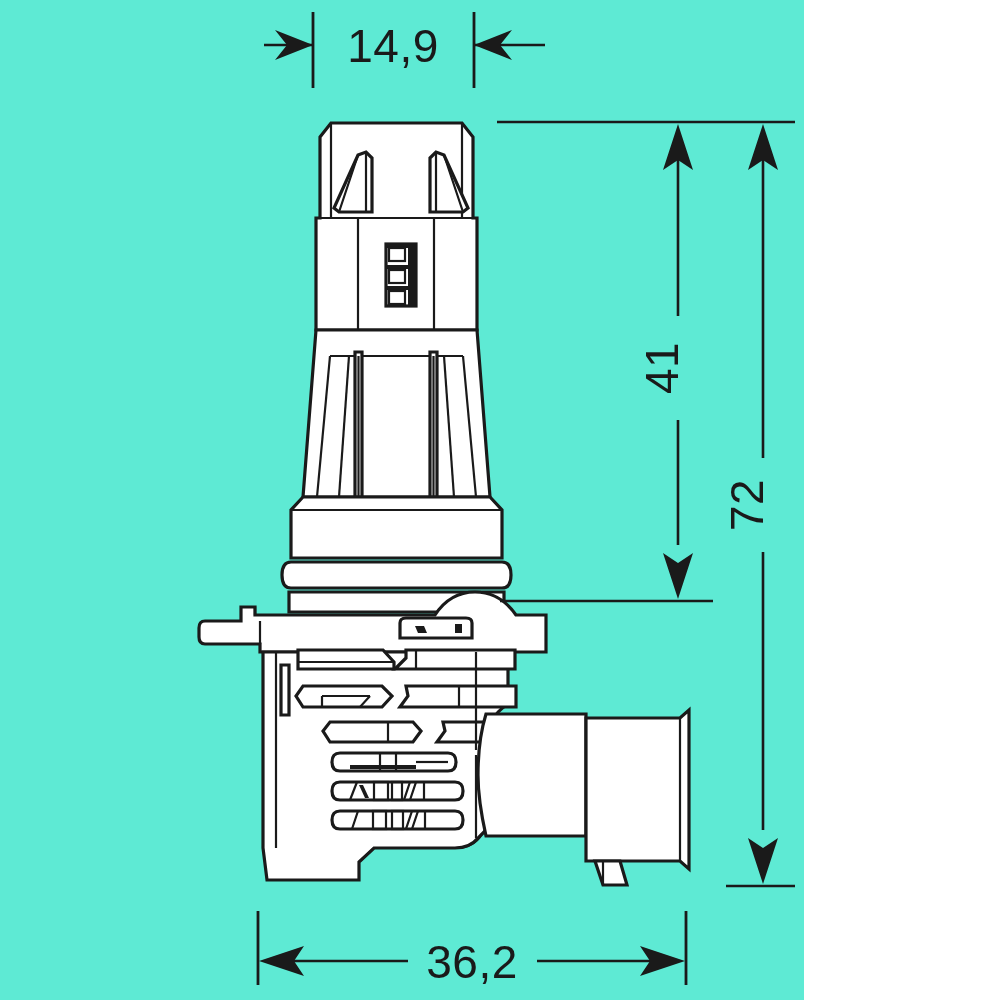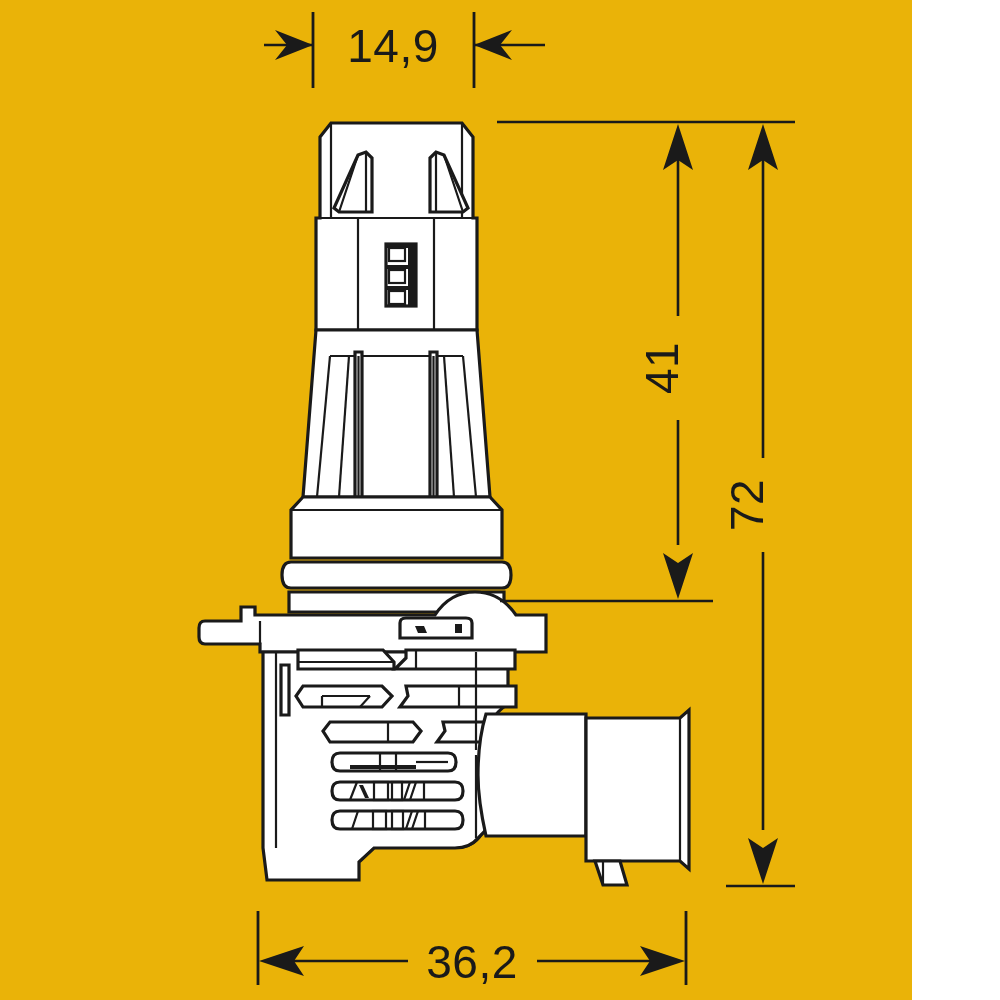--- a/index.html
+++ b/index.html
@@ -6,23 +6,23 @@
   html, body {
     margin: 0;
     padding: 0;
     background: #ffffff;
   }
   body {
     font-family: "Liberation Sans", sans-serif;
   }
   #drawing-root {
     position: relative;
-    width: 912px;
+    width: 804px;
     height: 1000px;
-    background: #eab308;
+    background: #5eead4;
     overflow: hidden;
   }
   svg#tech-drawing {
     display: block;
     width: 1000px;
     height: 1000px;
   }
   .outline {
     fill: #ffffff;
     stroke: #1a1a1a;

